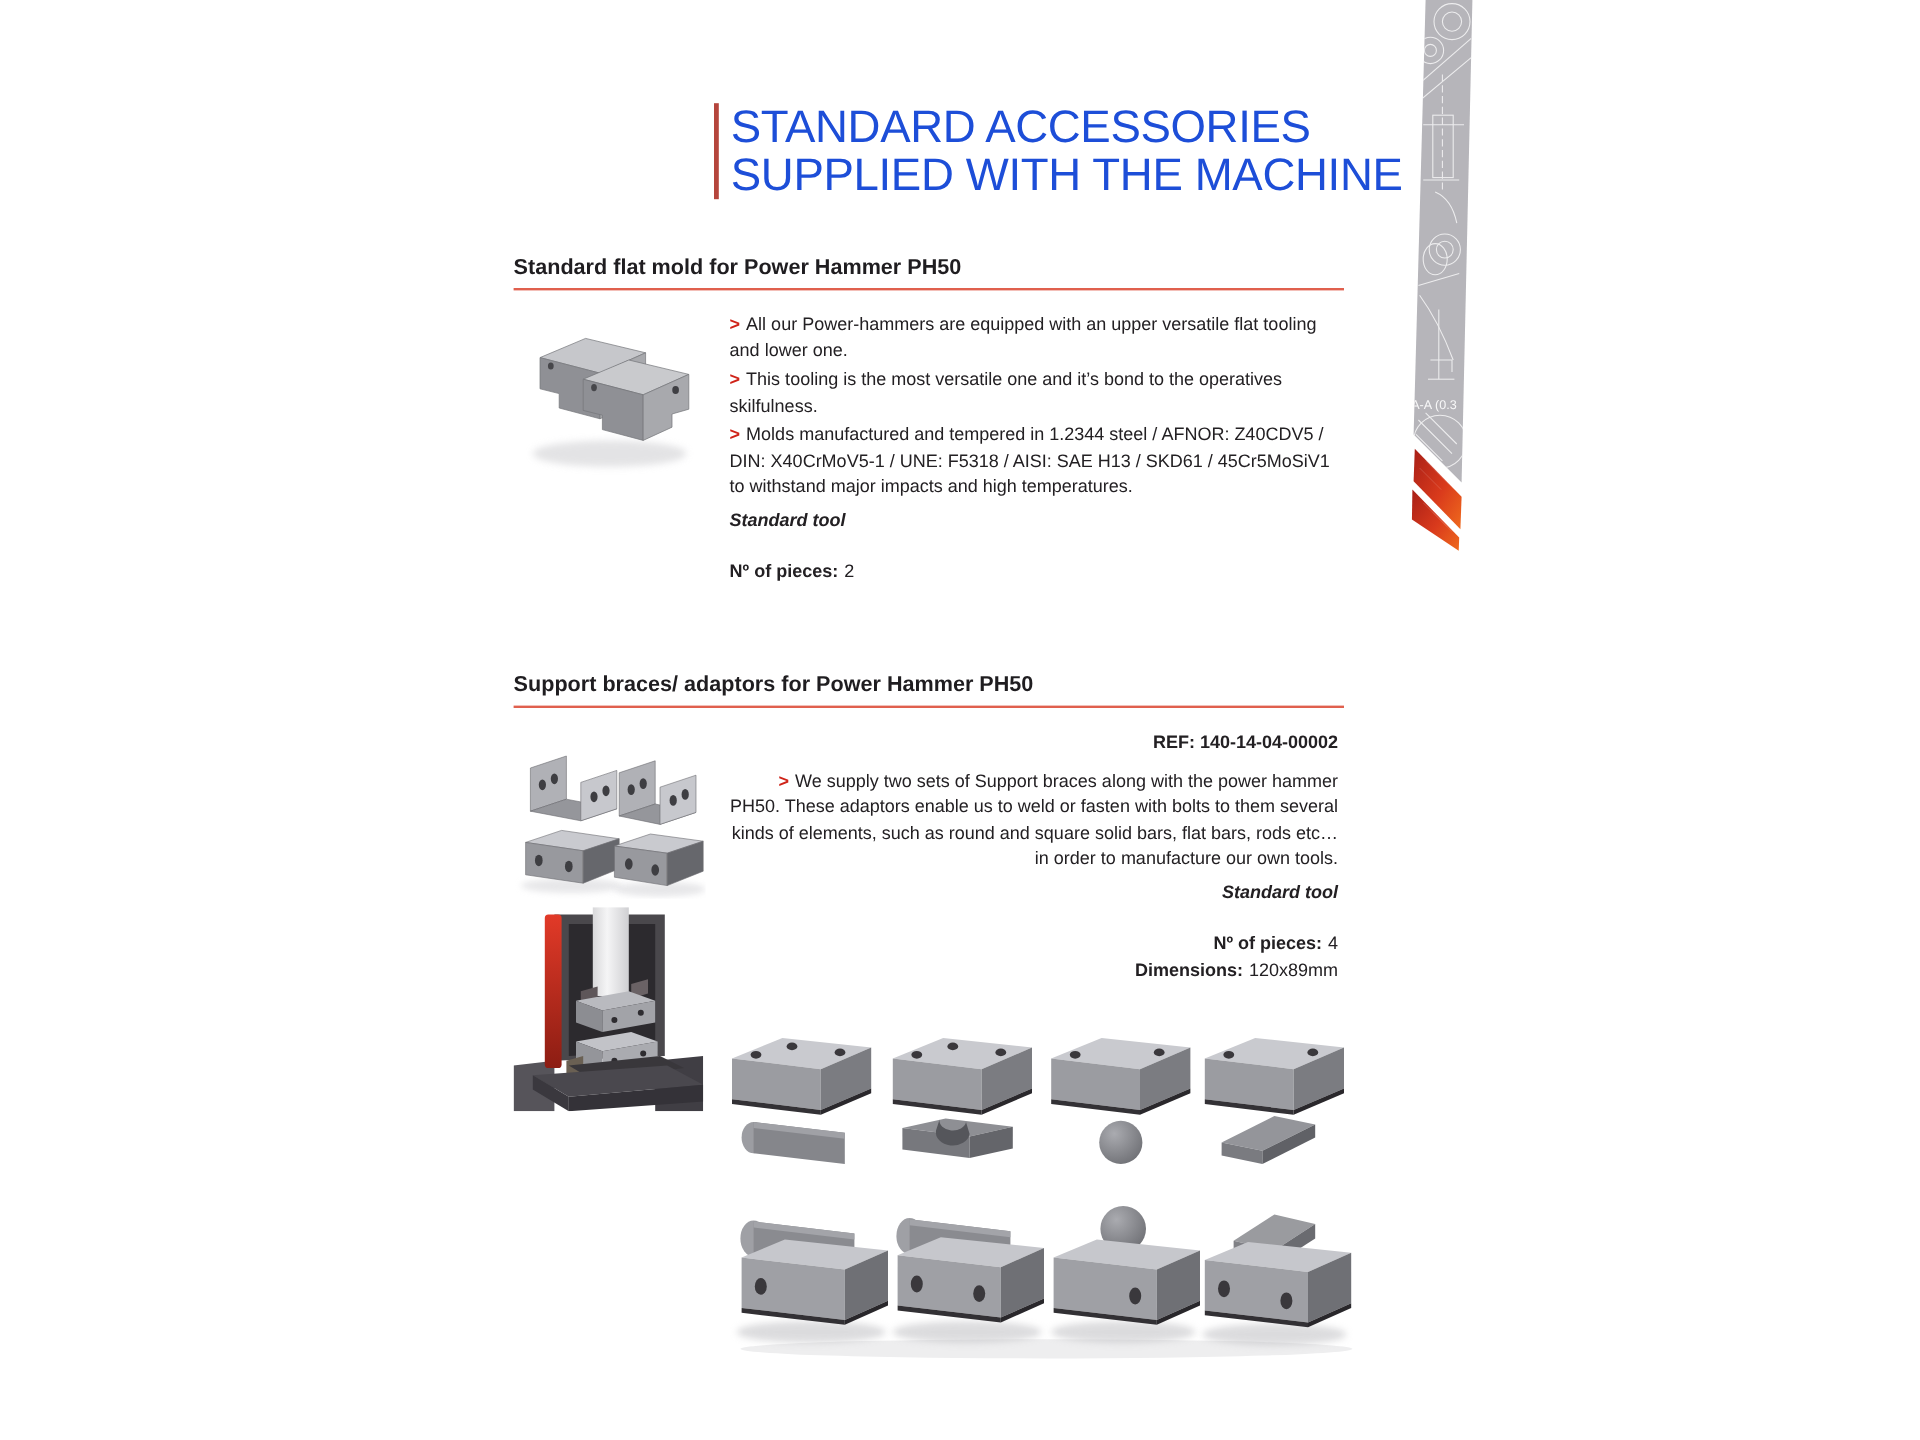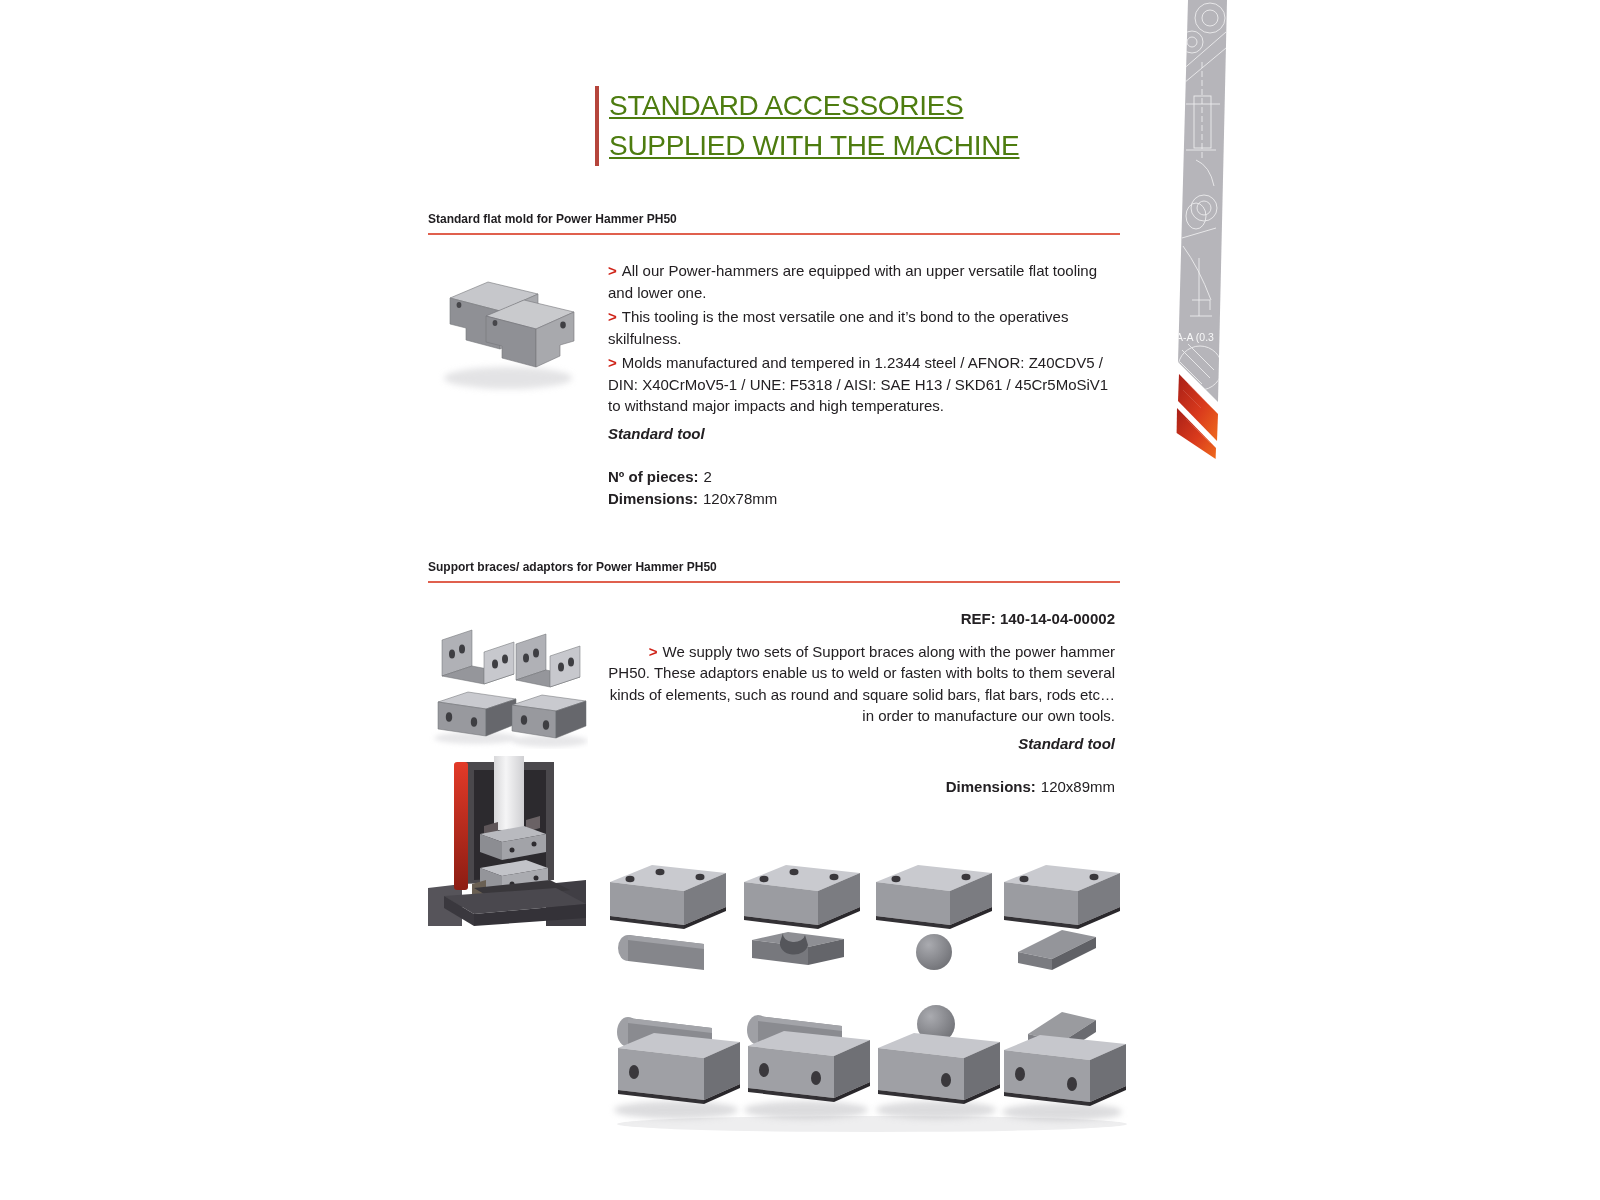--- a/index.html
+++ b/index.html
@@ -2,24 +2,24 @@
 <html><head>
 <meta charset="utf-8">
 <style>
   html,body{margin:0;padding:0;background:#ffffff;}
   .page{position:relative;width:1600px;height:1200px;background:#ffffff;overflow:hidden;
         font-family:"Liberation Sans","DejaVu Sans",sans-serif;color:#232023;}
 
   
   .title-block{position:absolute;left:595px;top:86px;border-left:4px solid #b5453c;
                padding-left:10px;}
-  .title-line{font-size:28px;line-height:40px;color:#4d7c0f;letter-spacing:-0.3px;text-decoration:underline;}
-
-  
-  .sec-heading{position:absolute;left:428px;width:692px;font-size:12px;font-weight:700;
+  .title-line{font-size:38px;line-height:40px;color:#1d4ed8;letter-spacing:-0.3px;}
+
+  
+  .sec-heading{position:absolute;left:428px;width:692px;font-size:18px;font-weight:700;
                color:#1f1d20;border-bottom:2px solid #e0604e;padding-bottom:7px;margin:0;}
   #sec1-heading{top:212px;}
   #sec2-heading{top:560px;}
 
   
   .content-col{position:absolute;left:608px;width:507px;font-size:15px;line-height:21.5px;}
   #sec1-content{top:260px;}
   #sec2-content{top:608px;text-align:right;}
   .ref{font-weight:700;margin:0 0 11px 0;}
   .bullet{margin:0 0 3px 0;}
@@ -51,21 +51,20 @@
 
   <h2 class="sec-heading" id="sec1-heading">Standard flat mold for Power Hammer PH50</h2>
 
   <div class="content-col" id="sec1-content">
     <p class="bullet"><span class="mk">&gt;</span><span>All our Power-hammers are equipped  with an upper versatile flat tooling  and lower one.</span></p>
     <p class="bullet"><span class="mk">&gt;</span><span>This tooling is the most versatile one  and it’s bond to the operatives skilfulness.</span></p>
     <p class="bullet"><span class="mk">&gt;</span><span>Molds manufactured and tempered in 1.2344 steel / AFNOR: Z40CDV5 / DIN: X40CrMoV5-1 / UNE: F5318 / AISI: SAE H13 / SKD61 / 45Cr5MoSiV1 to withstand major impacts and high temperatures.</span></p>
     <p class="tool">Standard tool</p>
     <div class="kv-group">
       <p class="kv"><b>Nº of pieces:</b><span>2</span></p>
-      <p class="kv"><b>Dimensions:</b><span>120x78mm</span></p>
     </div>
   </div>
 
   <div class="img-box" id="img-flat-mold">
     <svg width="160" height="148" viewBox="0 0 160 148">
       <defs>
         <filter id="s1b" x="-50%" y="-50%" width="200%" height="200%">
             <feGaussianBlur stdDeviation="3"></feGaussianBlur>
           </filter>
       </defs>
@@ -89,20 +88,21 @@
     </svg>
   </div>
 
   <h2 class="sec-heading" id="sec2-heading">Support braces/ adaptors for Power Hammer PH50</h2>
 
   <div class="content-col" id="sec2-content">
     <p class="ref">REF: 140-14-04-00002</p>
     <p class="bullet"><span class="mk">&gt;</span><span>We supply two sets of Support braces along with the power hammer PH50. These adaptors enable us to weld or fasten with bolts to them several kinds of elements, such as round and square solid bars, flat bars, rods etc… in order to manufacture our own tools.</span></p>
     <p class="tool">Standard tool</p>
     <div class="kv-group">
+      <p class="kv"><b>Nº of pieces:</b><span>4</span></p>
       <p class="kv"><b>Dimensions:</b><span>120x89mm</span></p>
     </div>
   </div>
 
   <div class="img-box" id="img-braces">
     <svg width="160" height="145" viewBox="0 0 160 145">
       <defs>
           <filter id="s2b" x="-50%" y="-50%" width="200%" height="200%">
             <feGaussianBlur stdDeviation="2.5"></feGaussianBlur>
           </filter>

